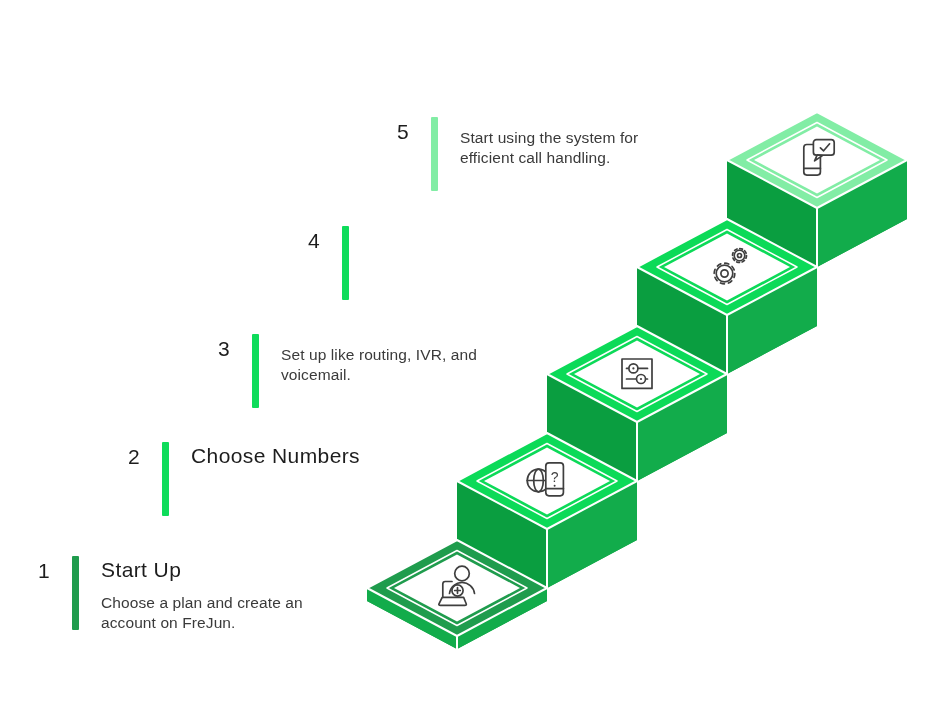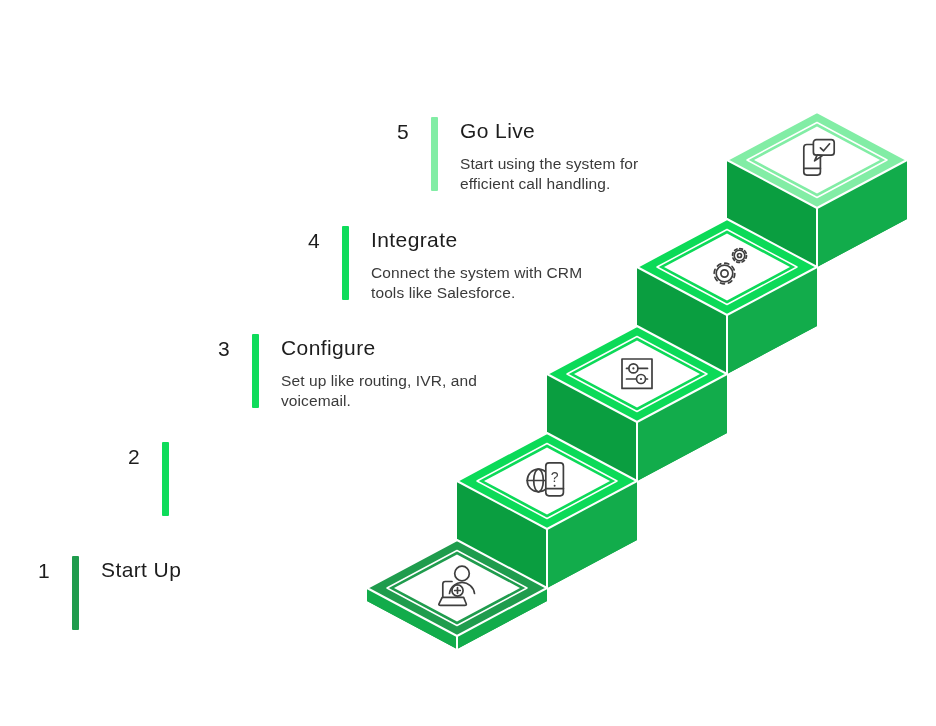--- a/index.html
+++ b/index.html
@@ -113,52 +113,48 @@
       <line class="ic" x1="28.5" y1="28.7" x2="28.5" y2="34.3" stroke-width="1.4"></line>
       <line class="ic" x1="25.7" y1="31.5" x2="31.3" y2="31.5" stroke-width="1.4"></line>
     </g>
   </g>
 </svg>
 
 <div class="step step--5">
   <div class="step-number">5</div>
   <div class="step-bar" style="background: rgb(130, 237, 165);"></div>
   <div class="step-text">
-    <div class="step-title">Go Live</div>
     <div class="step-desc">Start using the system for
 efficient call handling.</div>
   </div>
 </div>
 
 <div class="step step--4">
   <div class="step-number">4</div>
   <div class="step-bar" style="background: rgb(14, 220, 90);"></div>
-  <div class="step-text">
-    <div class="step-title">Integrate</div>
-    <div class="step-desc">Connect the system with CRM
-tools like Salesforce.</div>
-  </div>
 </div>
 
 <div class="step step--3">
   <div class="step-number">3</div>
   <div class="step-bar" style="background: rgb(14, 220, 90);"></div>
   <div class="step-text">
-    <div class="step-title">Configure</div>
     <div class="step-desc">Set up like routing, IVR, and
 voicemail.</div>
   </div>
 </div>
 
 <div class="step step--2">
   <div class="step-number">2</div>
   <div class="step-bar" style="background: rgb(14, 220, 90);"></div>
   <div class="step-text">
+    <div class="step-title">Choose Numbers</div>
   </div>
 </div>
 
 <div class="step step--1">
   <div class="step-number">1</div>
   <div class="step-bar" style="background: rgb(31, 156, 77);"></div>
   <div class="step-text">
     <div class="step-title">Start Up</div>
+    <div class="step-desc">Choose a plan and create an
+account on FreJun.</div>
   </div>
 </div>
 
 </body></html>

